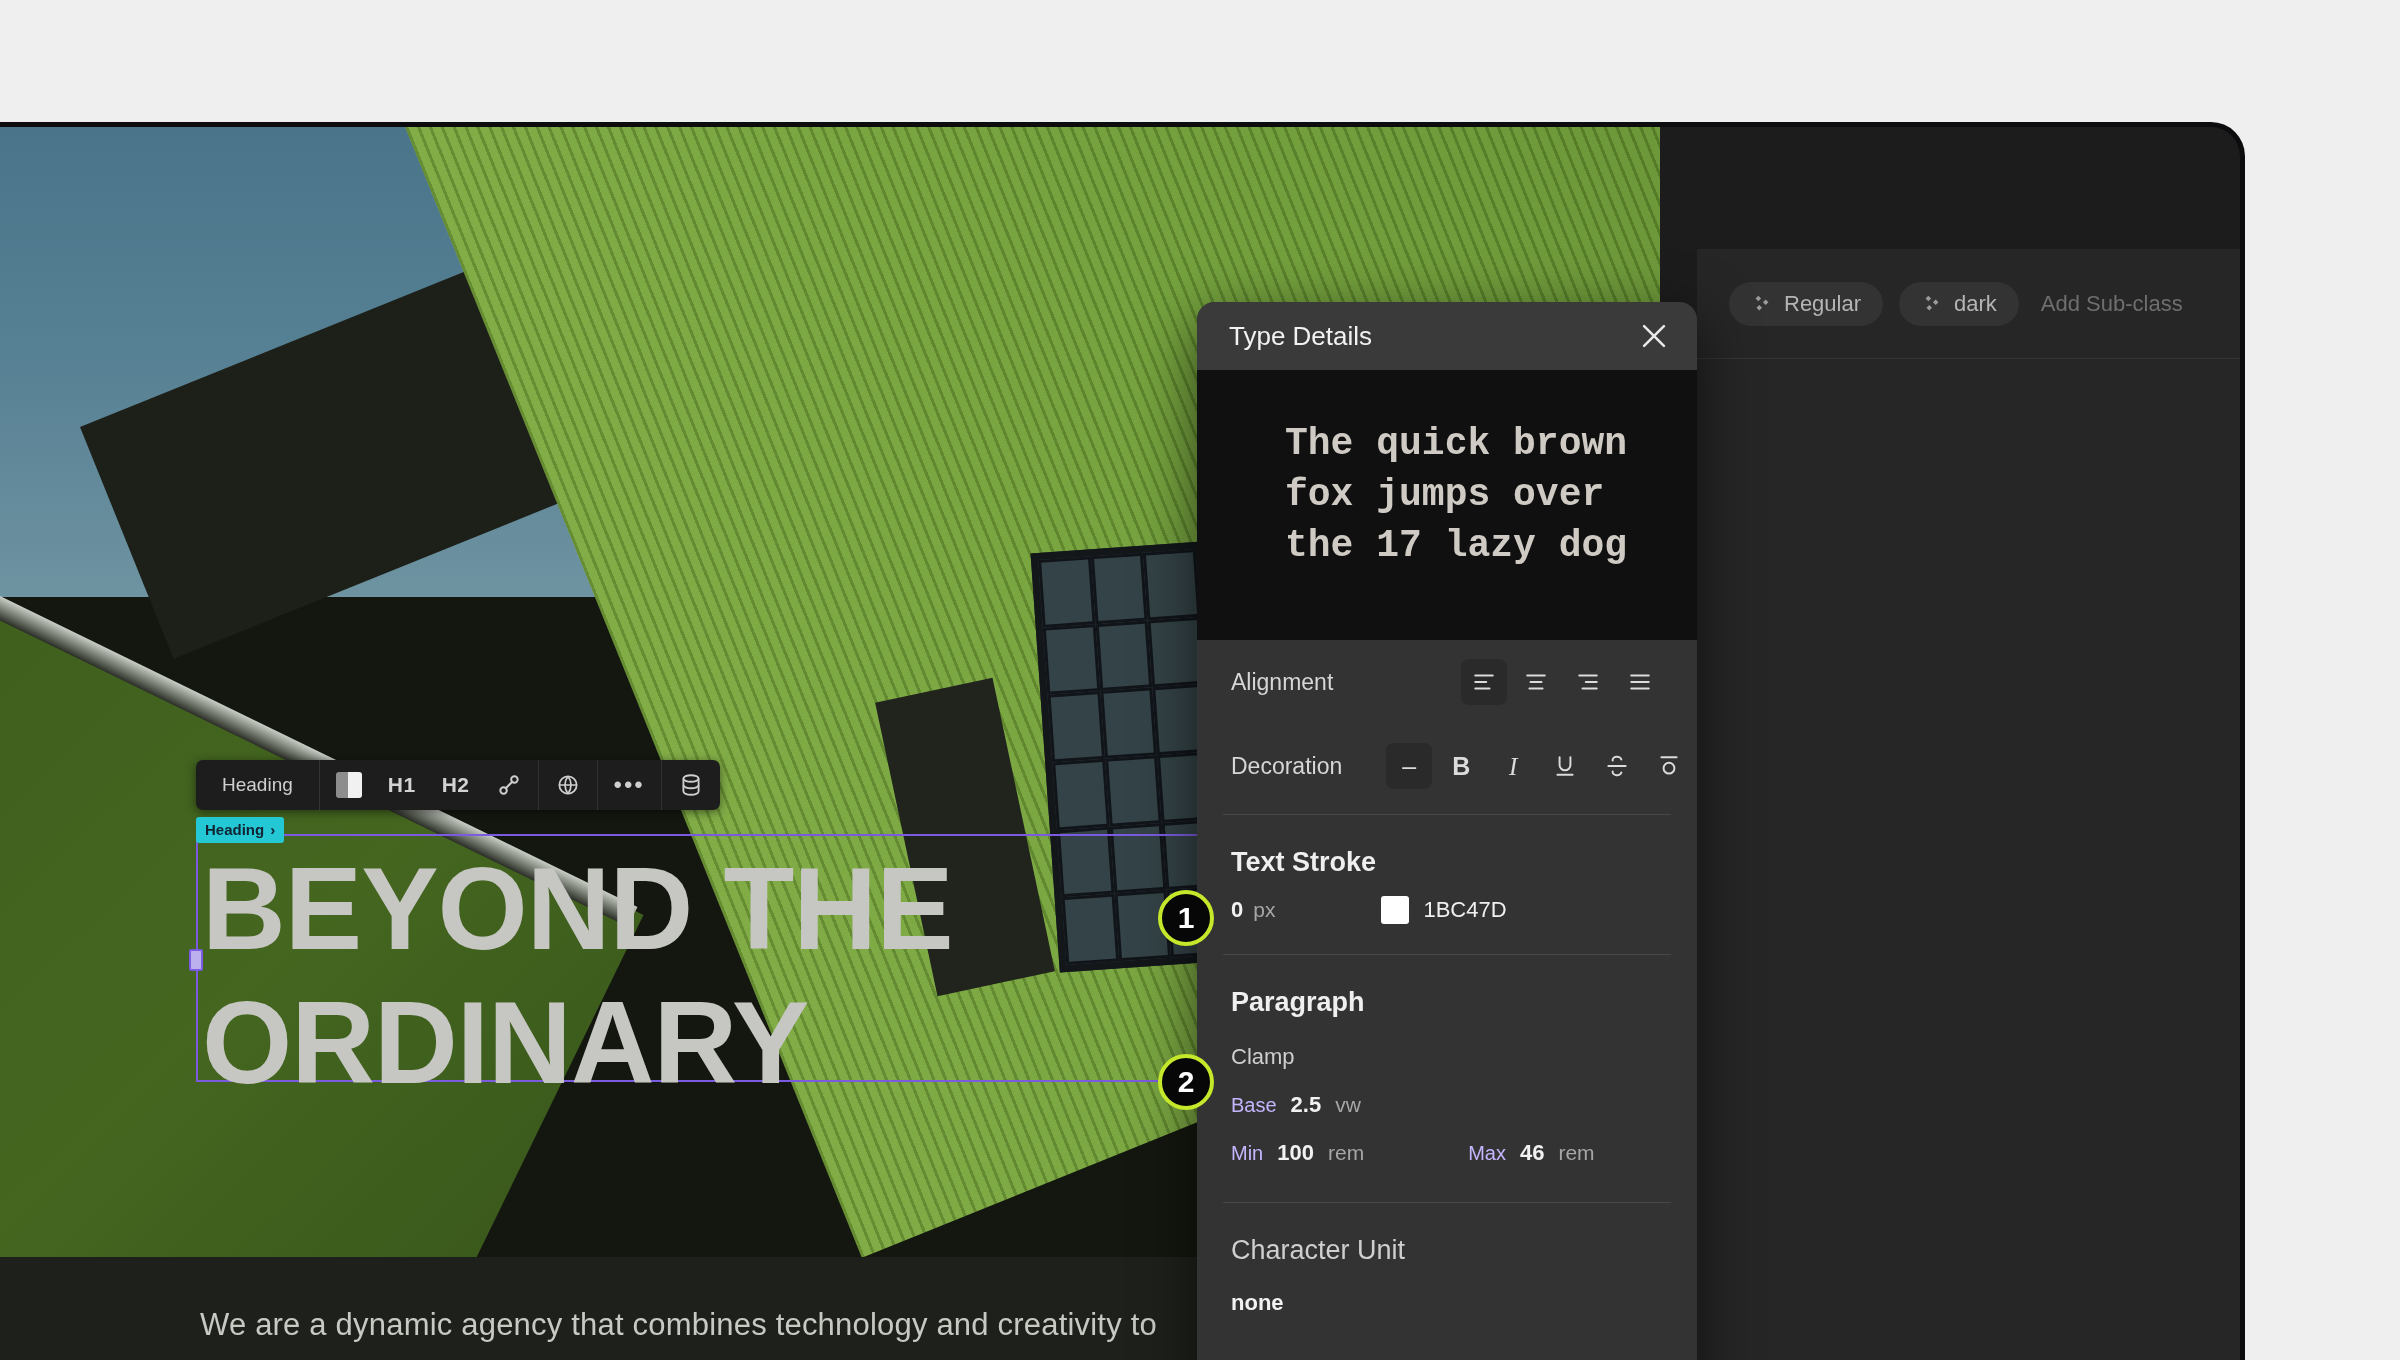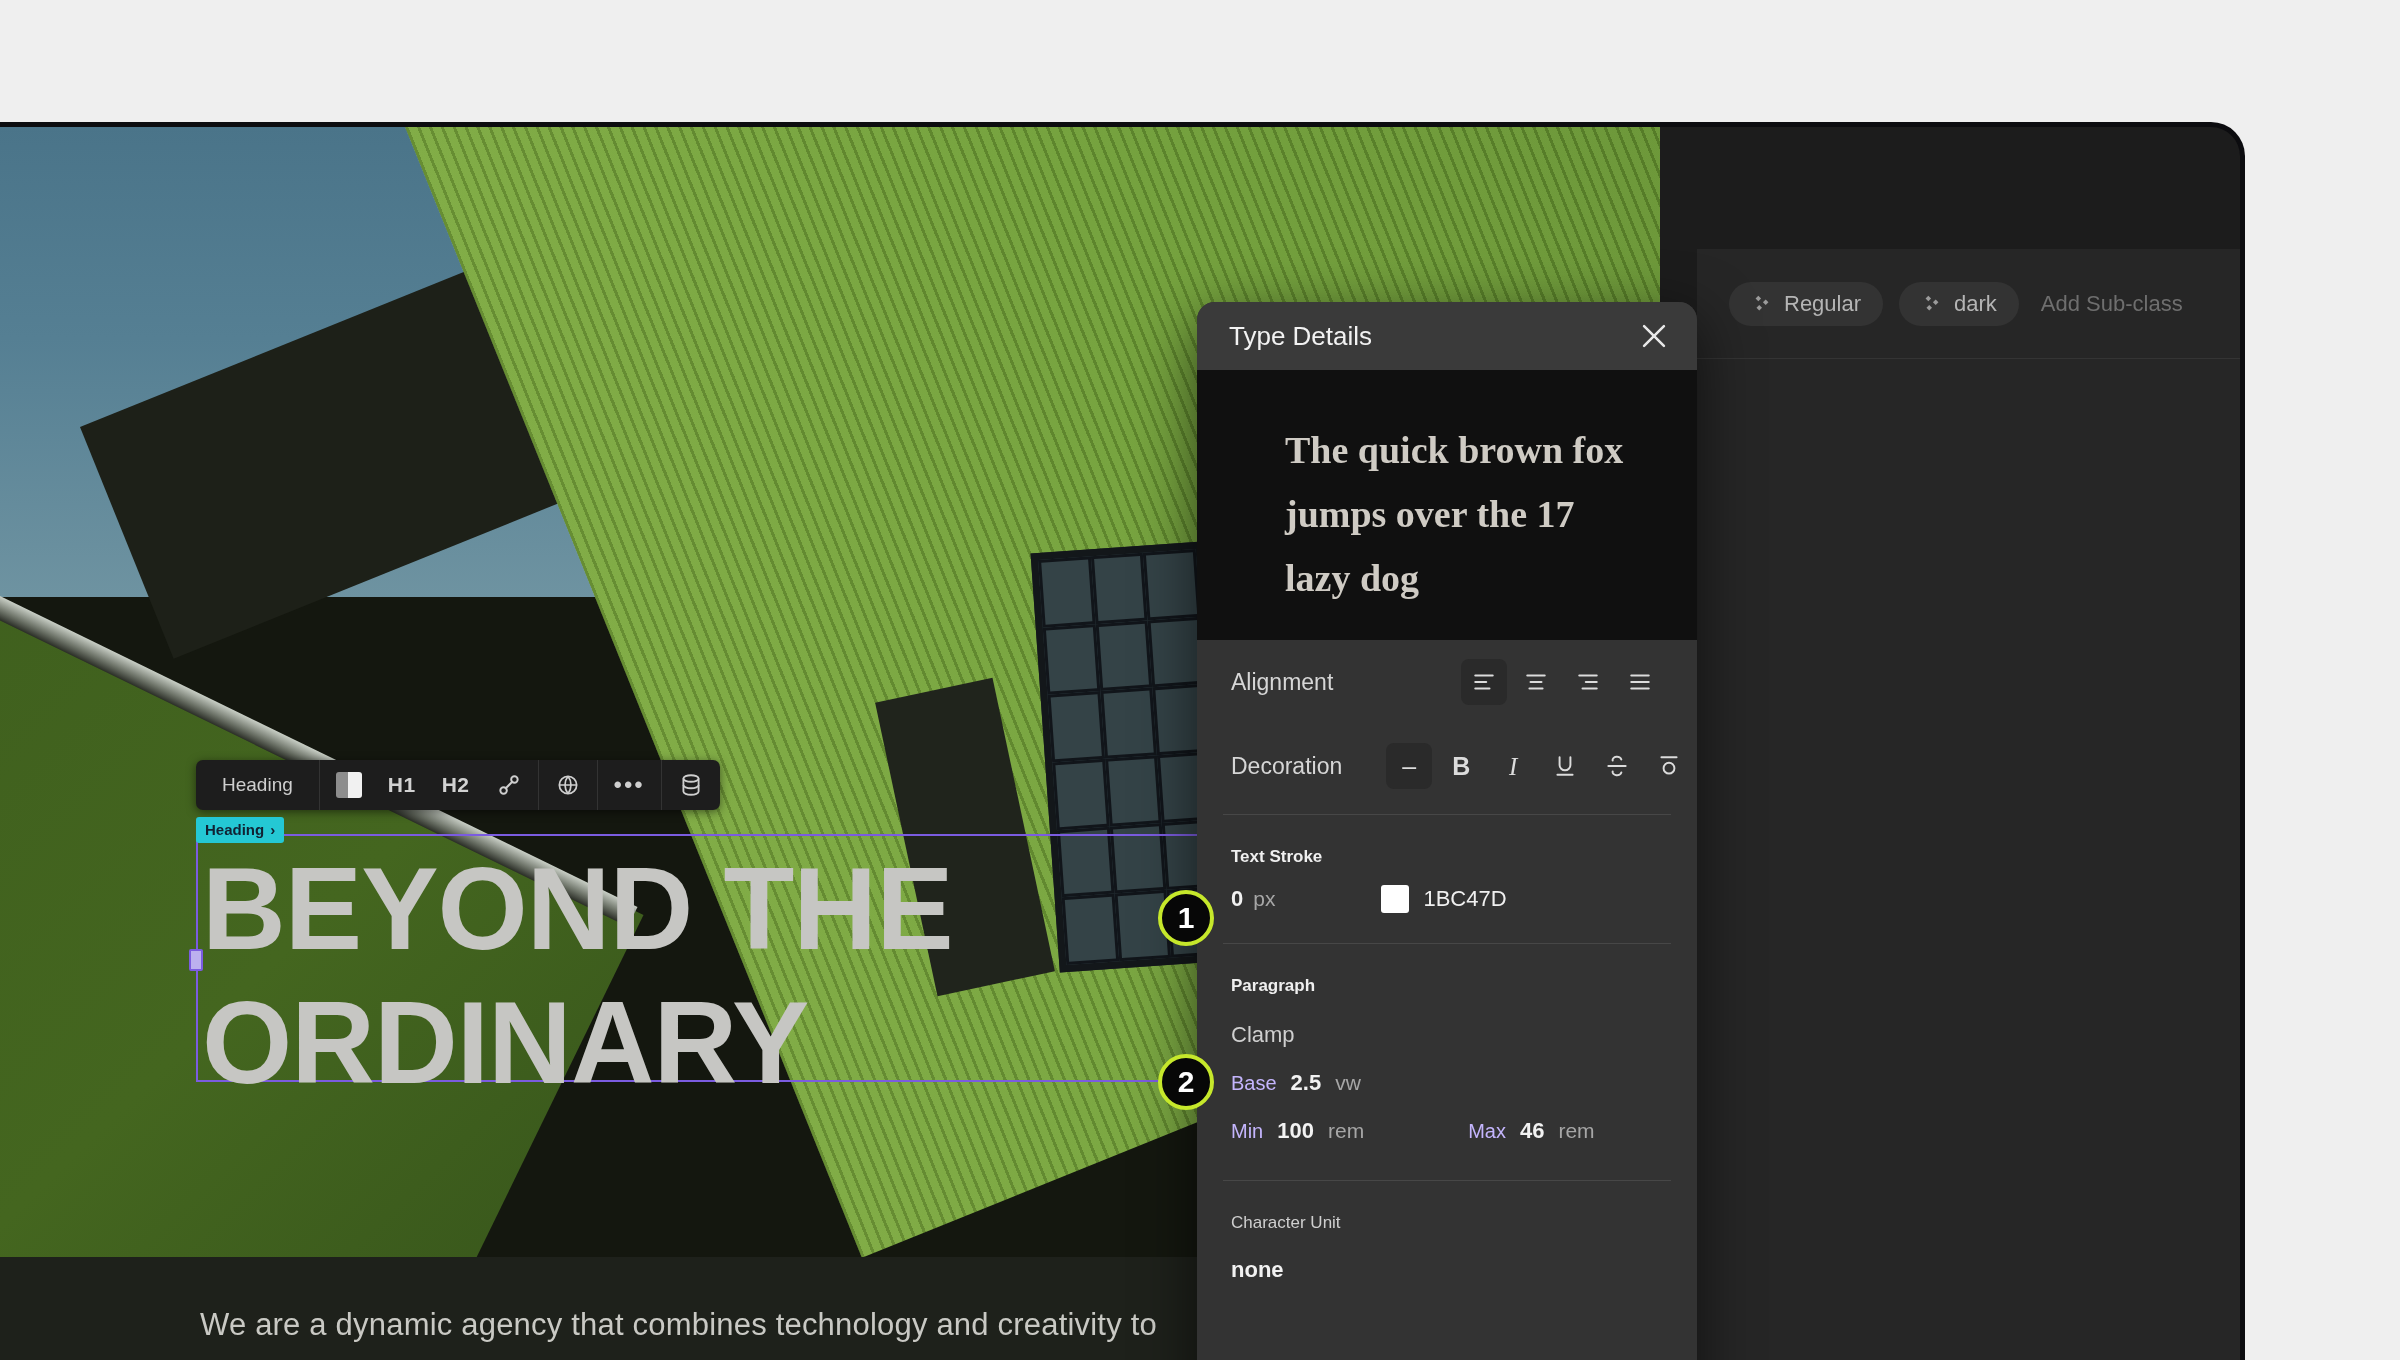--- a/index.html
+++ b/index.html
@@ -133,39 +133,39 @@
     display:flex; align-items:center; justify-content:space-between;
     padding:0 26px 0 32px;
   }
   .modal-title { color:#f2f2f2; font-size:26px; }
   .close-btn { width:34px; height:34px; color:#e7e7e7; cursor:pointer; }
   .close-btn svg { width:100%; height:100%; }
   .preview {
     height:270px; background:#101010; padding:48px 60px 0 88px;
   }
   .preview p {
-    font-family:Liberation Serif, serif; font-weight:700;
-    font-size:38px; line-height:64px; color:#cfcbc4;
+    font-family:Liberation Mono, monospace; font-weight:700;
+    font-size:38px; line-height:51px; color:#cfcbc4;
   }
   .row {
     display:flex; align-items:center; justify-content:space-between;
     padding:0 34px; height:84px;gap:44px;
   }
   .row-label { color:#d6d6d6; font-size:23px; }
   .ico-group { display:flex; align-items:center; gap:6px; }
   .ico-btn {
     width:46px; height:46px; border-radius:8px;
     display:flex; align-items:center; justify-content:center;
     color:#dcdcdc; cursor:pointer;
   }
   .ico-btn.active { background:#2a2a2a; }
   .ico-btn svg { width:26px; height:26px; }
   .ico-btn .glyph { font-size:25px; line-height:1; }
   .divider { height:1px; background:#474747; margin:6px 26px; }
-  .sec-title { color:#efefef; font-size:17px; font-weight:700; padding:26px 34px 0 34px; }
+  .sec-title { color:#efefef; font-size:27px; font-weight:700; padding:26px 34px 0 34px; }
   .sec-sub { color:#cfcfcf; font-size:22px; padding:26px 34px 0 34px; }
   .field-row { display:flex; align-items:center; padding:22px 34px 0 34px; gap:14px; }
   .fl { color:#c4b5fd; font-size:20px; }
   .fv { color:#f2f2f2; font-size:22px; font-weight:600; }
   .fu { color:#a6a6a6; font-size:21px; }
   .gap { width:76px; }
   .color-chip { width:28px; height:28px; background:#fff; border-radius:3px; }
   .mono-val { color:#f0f0f0; font-size:22px; }
   .strokeline { display:flex; align-items:center; padding:18px 34px 0 34px; }
   .strokeline .right { display:flex; align-items:center; gap:14px; margin-left:106px; }

